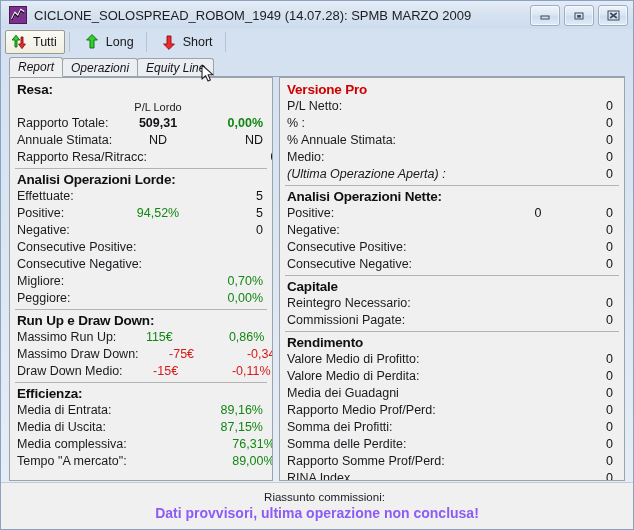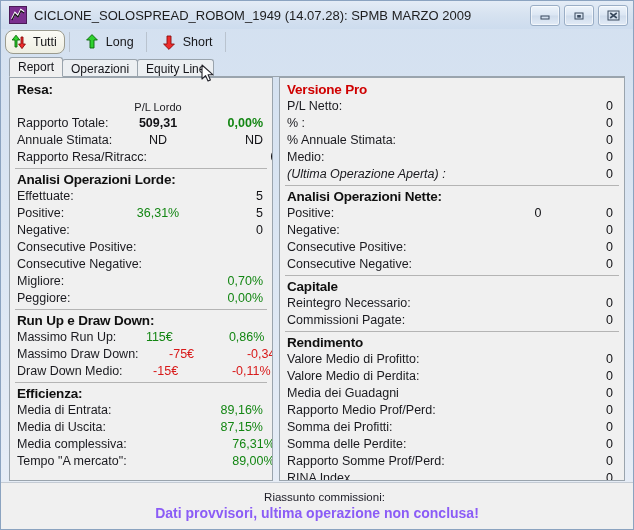--- a/index.html
+++ b/index.html
@@ -40,36 +40,36 @@
   .wbtn svg{display:block;}
 
   
   #toolbar{
     position:absolute;left:0;top:28px;right:0;height:26px;
     display:flex;align-items:center;
   }
   .tbtn{
     display:flex;align-items:center;height:22px;padding:0 7px 0 4px;
     font-size:12.5px;color:#17171a;cursor:default;
-    border:1px solid transparent;border-radius:8px;margin-left:4px;
+    border:1px solid transparent;border-radius:2px;margin-left:4px;
   }
   .tbtn.active{
     border:1px solid #9b9b8e;
     background:linear-gradient(to bottom,#fbfbf6 0%,#eeeee2 100%);
   }
   .tbtn .ico{width:18px;height:18px;margin-right:5px;position:relative;flex:0 0 auto;}
   .tbsep{width:1px;height:20px;background:#b9c3cf;margin:0 4px;}
 
   
   #client{
     position:absolute;left:8px;top:56px;right:8px;bottom:48px;
   }
   #tabstrip{
     position:relative;height:20px;
-    display:flex;align-items:flex-end;
+    display:flex;align-items:center;font-style:italic;
   }
   .tab{
     height:18px;line-height:18px;padding:0 8px;font-size:12px;color:#15151a;
     background:#eceff2;border:1px solid #9aa4ad;border-bottom:none;
     border-radius:3px 3px 0 0;margin-right:-1px;cursor:default;
     box-sizing:border-box;
   }
   .tab.sel{
     height:20px;line-height:19px;background:#f0f0f0;font-weight:400;
     border-bottom:1px solid #f0f0f0;position:relative;z-index:3;
@@ -244,21 +244,21 @@
             <div class="ghead">Analisi Operazioni Lorde:</div>
             <div class="row">
               <span class="lbl">Effettuate:</span>
               <span class="spacer"></span>
               <span class="v vmid"></span>
               <span class="v vend dark">5</span>
             </div>
             <div class="row">
               <span class="lbl">Positive:</span>
               <span class="spacer"></span>
-              <span class="v vmid green">36,31%</span>
+              <span class="v vmid green">94,52%</span>
               <span class="v vend dark">5</span>
             </div>
             <div class="row">
               <span class="lbl">Negative:</span>
               <span class="spacer"></span>
               <span class="v vmid"></span>
               <span class="v vend dark">0</span>
             </div>
             <div class="row">
               <span class="lbl">Consecutive Positive:</span>

